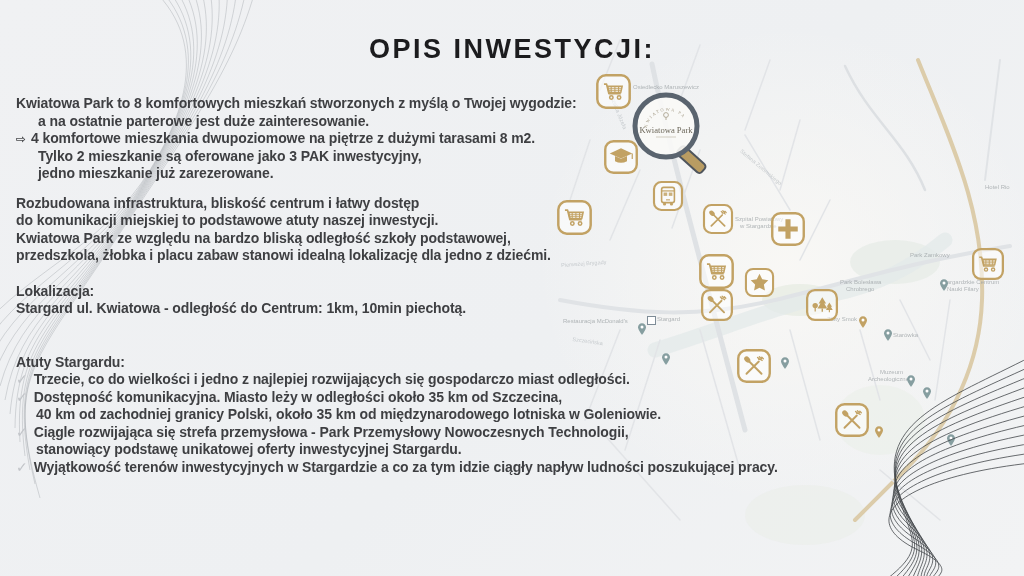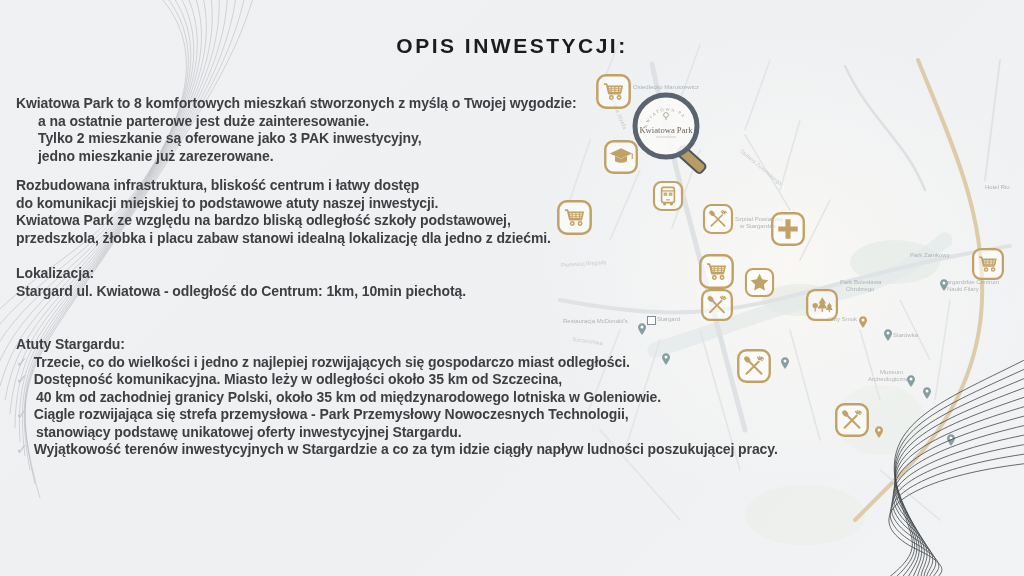--- a/index.html
+++ b/index.html
@@ -25,21 +25,21 @@
   .pin svg{width:100%;height:100%;}
   .mlabel{position:absolute;z-index:3;font-size:6px;color:#9aa0a3;opacity:.75;white-space:nowrap;}
   .mstreet{position:absolute;z-index:3;font-size:5.5px;color:#aab0b5;opacity:.6;white-space:nowrap;transform-origin:0 0;}
   .station{position:absolute;z-index:3;width:7px;height:7px;border:1.4px solid #7e8c97;background:#fff;}
 
   
   #magnifier{left:622px;top:86px;width:112px;height:110px;z-index:6;}
 
   
   .title{left:0;right:0;top:34px;text-align:center;z-index:8;
-    font-size:21px;font-weight:800;letter-spacing:2.5px;color:#1c1c1e;white-space:nowrap;}
+    font-size:27px;font-weight:800;letter-spacing:2.5px;color:#1c1c1e;white-space:nowrap;}
 
   
   .copy{left:16px;top:95px;z-index:8;color:#3e3f42;font-size:14px;font-weight:700;
     letter-spacing:-.1px;line-height:17.5px;white-space:nowrap;}
   .line{height:17.5px;}
   .ind{padding-left:22px;}
   .ind2{padding-left:20px;}
   .gap-s{height:12px;}
   .gap-m{height:18px;}
   .arrow{font-family:"DejaVu Sans",sans-serif;font-size:12px;margin-right:5px;color:#4a4b4e;}
@@ -345,20 +345,21 @@
   <path d="M44 31.4 L44 34" stroke="#a39a85" stroke-width=".8"></path>
   <text x="44" y="47" text-anchor="middle" font-size="8.6" fill="#6c675a" font-family="Liberation Serif,serif">Kwiatowa Park</text>
   <path d="M34 51 L54 51" stroke="#b7b0a0" stroke-width=".6"></path>
 </svg>
 
 <div class="abs title">OPIS INWESTYCJI:</div>
 
 <div class="abs copy">
   <div class="line">Kwiatowa Park to 8 komfortowych mieszkań stworzonych z myślą o Twojej wygodzie:</div>
   <div class="line ind">a na ostatnie parterowe jest duże zainteresowanie.</div>
+  <div class="line"><span class="arrow">⇨</span><span>4 komfortowe mieszkania dwupoziomowe na piętrze z dużymi tarasami 8 m2.</span></div>
   <div class="line ind">Tylko 2 mieszkanie są oferowane jako 3 PAK inwestycyjny,</div>
   <div class="line ind">jedno mieszkanie już zarezerowane.</div>
 
   <div class="gap-s"></div>
   <div class="line">Rozbudowana infrastruktura, bliskość centrum i łatwy dostęp</div>
   <div class="line">do komunikacji miejskiej to podstawowe atuty naszej inwestycji.</div>
   <div class="line">Kwiatowa Park ze względu na bardzo bliską odległość szkoły podstawowej,</div>
   <div class="line">przedszkola, żłobka i placu zabaw stanowi idealną lokalizację dla jedno z dziećmi.</div>
 
   <div class="gap-m"></div>

